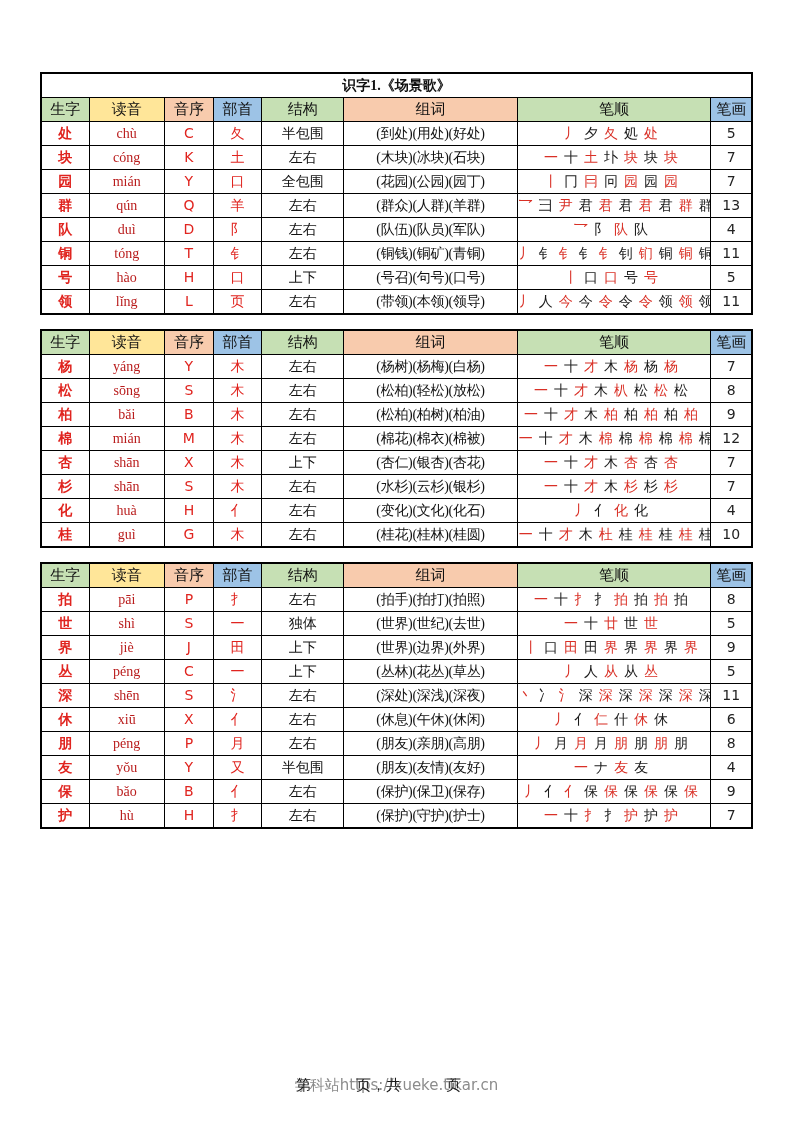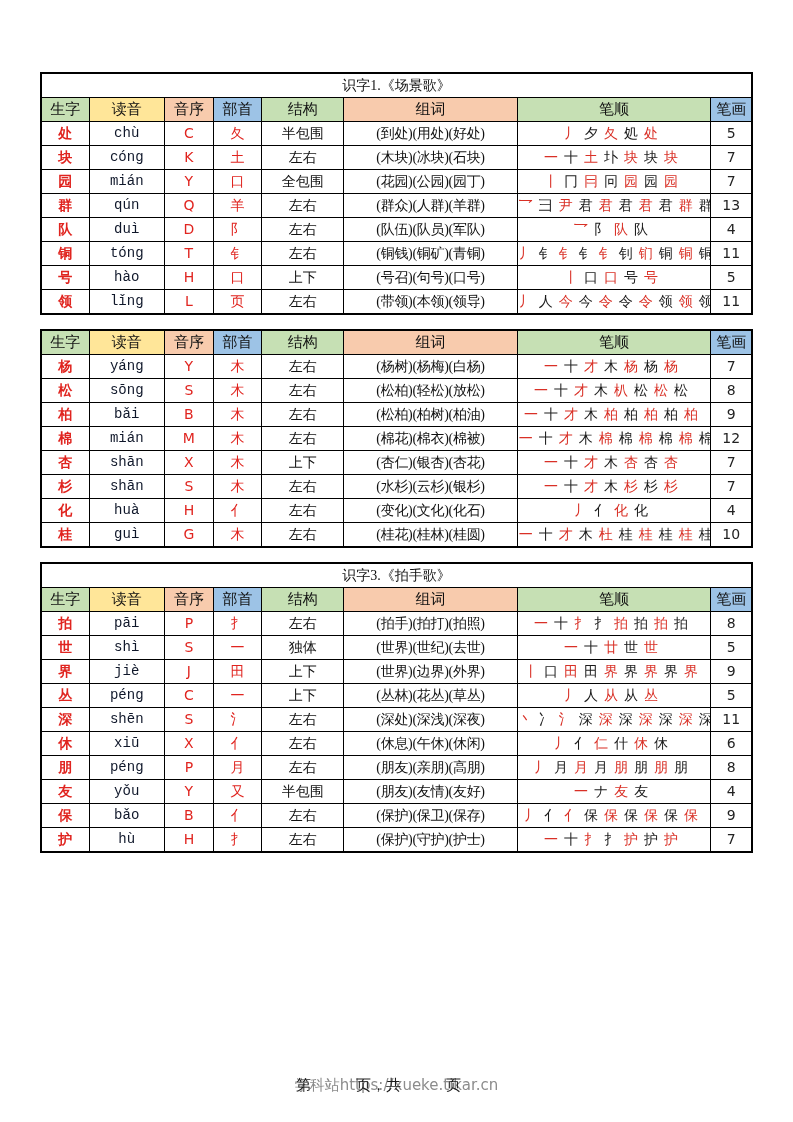--- a/index.html
+++ b/index.html
@@ -5,24 +5,24 @@
   html,body{margin:0;padding:0;background:#ffffff;}
   body{width:793px;height:1122px;position:relative;font-family:"Liberation Serif",serif;color:#111;}
   .page{position:relative;width:793px;height:1122px;overflow:hidden;background:#fff;}
 
   .title{margin:16px 0 10px 0;text-align:center;font-size:31px;font-weight:bold;letter-spacing:1px;line-height:46px;white-space:nowrap;}
   .title .red{color:#e0201b;}
 
   .tables-wrap{position:absolute;top:72px;left:40px;width:713px;}
   table.sheet{border-collapse:collapse;table-layout:fixed;width:713px;margin-bottom:14px;border:2px solid #000;}
   table.sheet td{border:1px solid #000;text-align:center;vertical-align:middle;height:23px;padding:0 1px;overflow:hidden;white-space:nowrap;font-size:14px;line-height:23px;}
-  td.cap{ text-align:left;font-size:15px;padding:1px 6px;height:21px;background:#fff;font-weight:normal;}
+  td.cap{ text-align:left;font-size:15px;padding:1px 6px;height:21px;background:#fff;font-weight:bold;}
   tr.head td{font-size:15px;height:23px;}
   td.char-cell{font-size:17px;font-weight:bold;}
-  td.pinyin-cell{font-family:Liberation Mono, monospace;font-size:14px;color:#0f172a;}
+  td.pinyin-cell{font-family:Liberation Serif, serif;font-size:14px;color:#b91c1c;}
   td.initial-cell{font-family:"DejaVu Sans",sans-serif;font-size:15px;}
   td.radical-cell{font-size:15px;}
   td.structure-cell{font-size:14px;}
   td.words-cell{font-size:13px;letter-spacing:-0.3px;}
   td.strokes-cell{text-align:left;padding-left:4px;font-size:15px;}
   td.strokes-cell span{margin-right:6px;}
   td.count-cell{font-family:"DejaVu Sans",sans-serif;font-size:14px;color:#222;}
   .sr{color:#d93026;}
   .sk{color:#1a1a1a;}
 
@@ -254,23 +254,20 @@
           <col style="width: 48px;">
           <col style="width: 75px;">
           <col style="width: 49px;">
           <col style="width: 48px;">
           <col style="width: 82px;">
           <col style="width: 173px;">
           <col style="width: 193px;">
           <col style="width: 41px;">
         </colgroup>
         <tbody>
-          <tr>
-            <td colspan="8" class="cap">识字3.《拍手歌》</td>
-          </tr>
           <tr class="head">
             <td style="background: rgb(198, 224, 180);">生字</td>
             <td style="background: rgb(255, 230, 153);">读音</td>
             <td style="background: rgb(248, 203, 173);">音序</td>
             <td style="background: rgb(157, 195, 230);">部首</td>
             <td style="background: rgb(198, 224, 180);">结构</td>
             <td style="background: rgb(248, 203, 173);">组词</td>
             <td style="background: rgb(198, 224, 180);">笔顺</td>
             <td style="background: rgb(157, 195, 230);">笔画</td>
           </tr>

